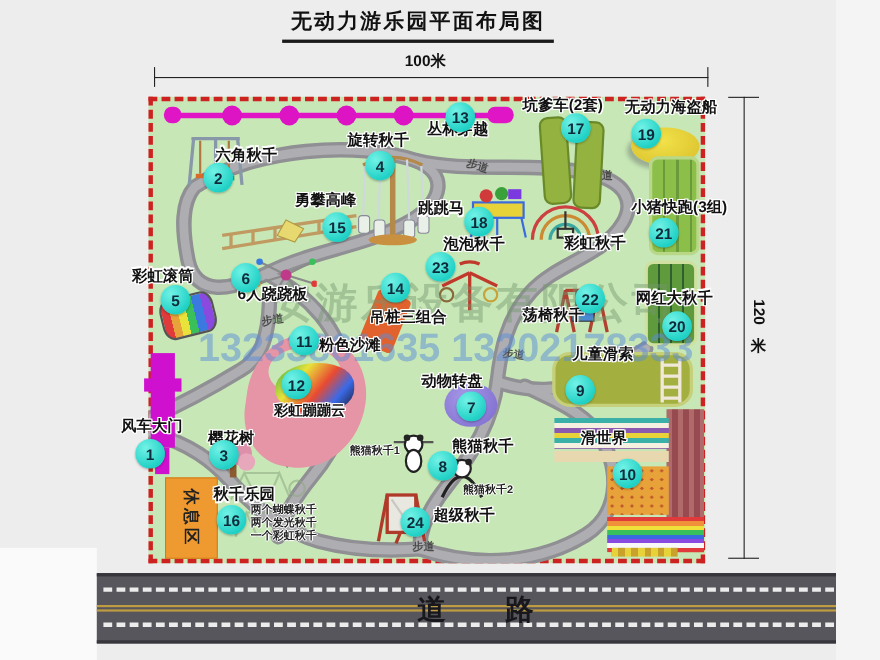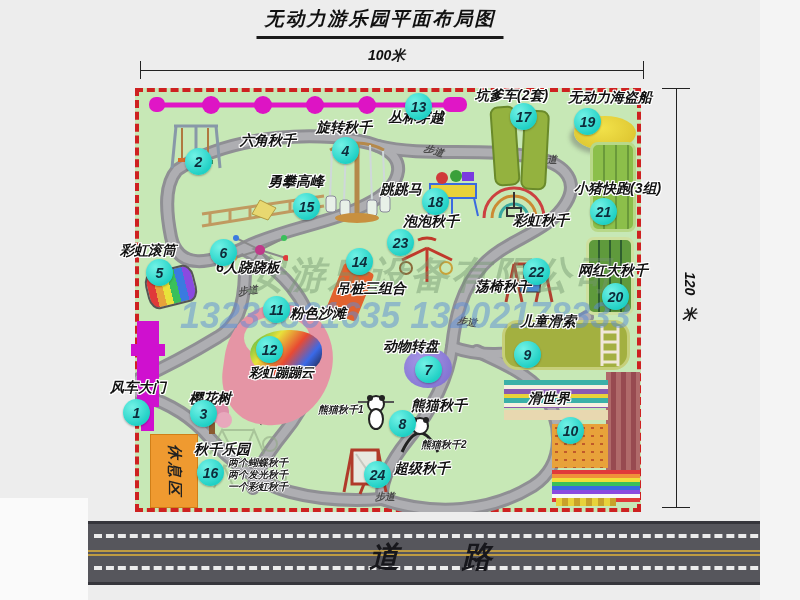--- a/index.html
+++ b/index.html
@@ -1,38 +1,38 @@
 <!DOCTYPE html>
 <html><head>
 <meta charset="utf-8">
 <style>
   html,body{margin:0;padding:0;background:#f4f4f4;}
   .stage{position:relative;width:760px;height:600px;background:#ededed;overflow:hidden;
-         font-family:"Liberation Sans","DejaVu Sans",sans-serif;font-style:italic;}
+         font-family:"Liberation Sans","DejaVu Sans",sans-serif;}
   .abs{position:absolute;}
   .page-title{left:50%;top:6px;transform:translateX(-50%);font-size:19px;font-weight:bold;
     letter-spacing:2px;color:#111;border-bottom:3px solid #1a1a1a;padding:0 8px 4px;white-space:nowrap;}
   .dim-label{font-size:14px;color:#111;font-weight:bold;}
   .hline{height:0;border-top:1.6px solid #222;}
   .vline{width:0;border-left:1.6px solid #222;}
   .park{left:135px;top:88px;width:506px;height:424px;background:#c7e8b6;border:4px dashed #ce2121;box-sizing:border-box;}
   .lbl{font-size:14px;font-weight:bold;color:#111;white-space:nowrap;line-height:1.1;
     text-shadow:-1px 0 #fff,1px 0 #fff,0 -1px #fff,0 1px #fff,1px 1px #fff,-1px -1px #fff,1px -1px #fff,-1px 1px #fff;}
   .lbl-sm{font-size:10px;font-weight:bold;color:#222;white-space:nowrap;
     text-shadow:-1px 0 #fff,1px 0 #fff,0 -1px #fff,0 1px #fff;}
   .walk-lbl{font-size:10px;font-weight:bold;color:#4a4a4a;white-space:nowrap;}
   .badge{width:27px;height:27px;border-radius:50%;display:flex;align-items:center;justify-content:center;
     background:radial-gradient(circle at 35% 30%,#72f2e6,#1fd0c5 72%);color:#0d2b3a;font-size:14px;font-weight:bold;
     box-shadow:0 1px 2px rgba(0,0,0,.3);}
   .watermark-co{font-size:38px;font-weight:bold;color:rgba(115,150,110,.45);letter-spacing:3px;white-space:nowrap;}
   .watermark-ph{font-size:36px;font-weight:bold;color:rgba(90,140,215,.5);letter-spacing:0px;white-space:nowrap;}
   .road{left:88px;top:521px;width:712px;height:58px;background:#56565c;border-top:3px solid #36363c;border-bottom:3px solid #36363c;}
   .lane-dash{height:0;border-top:4px dashed #ececec;}
   .lane-yellow{height:2px;background:#bf9c42;}
-  .road-text{width:100%;text-align:center;top:13px;font-size:30px;font-weight:bold;color:#17171c;letter-spacing:0.9em;}
+  .road-text{width:100%;text-align:center;top:13px;font-size:26px;font-weight:bold;color:#17171c;letter-spacing:0.9em;}
   .rest{left:150px;top:434px;width:46px;height:72px;background:#ef9a30;border:1px solid #d07f18;
     display:flex;align-items:center;justify-content:center;}
   .rest span{writing-mode:vertical-rl;text-orientation:sideways;font-size:15px;font-weight:bold;color:#222;letter-spacing:3px;}
   .gate{background:#cf10cf;}
   .court{box-sizing:border-box;border-radius:8px;}
 </style>
 </head>
 <body>
 
 <div class="stage">
@@ -288,21 +288,21 @@
   <div class="abs gate" style="left:141px;top:407px;width:13px;height:24px;"></div>
 
   <div class="abs rest">
     <span>休息区</span>
   </div>
 
   <div class="abs watermark-co" style="left:246px;top:250px;">安游乐设备有限公司</div>
   <div class="abs watermark-ph" style="left:180px;top:295px;">13233861635 13202178333</div>
 
   <div class="abs lbl" style="left:110px;top:380px;">风车大门</div>
-  <div class="abs lbl" style="left:196px;top:133px;margin-left:44px;">六角秋千</div>
+  <div class="abs lbl" style="left:196px;top:133px;">六角秋千</div>
   <div class="abs lbl" style="left:189px;top:391px;">樱花树</div>
   <div class="abs lbl" style="left:316px;top:120px;">旋转秋千</div>
   <div class="abs lbl" style="left:120px;top:243px;">彩虹滚筒</div>
   <div class="abs lbl" style="left:216px;top:260px;">6人跷跷板</div>
   <div class="abs lbl" style="left:383px;top:339px;">动物转盘</div>
   <div class="abs lbl" style="left:411px;top:398px;">熊猫秋千</div>
   <div class="abs lbl" style="left:520px;top:314px;">儿童滑索</div>
   <div class="abs lbl" style="left:528px;top:391px;">滑世界</div>
   <div class="abs lbl" style="left:290px;top:306px;">粉色沙滩</div>
   <div class="abs lbl" style="left:249px;top:366px;font-size:13px;">彩虹蹦蹦云</div>

